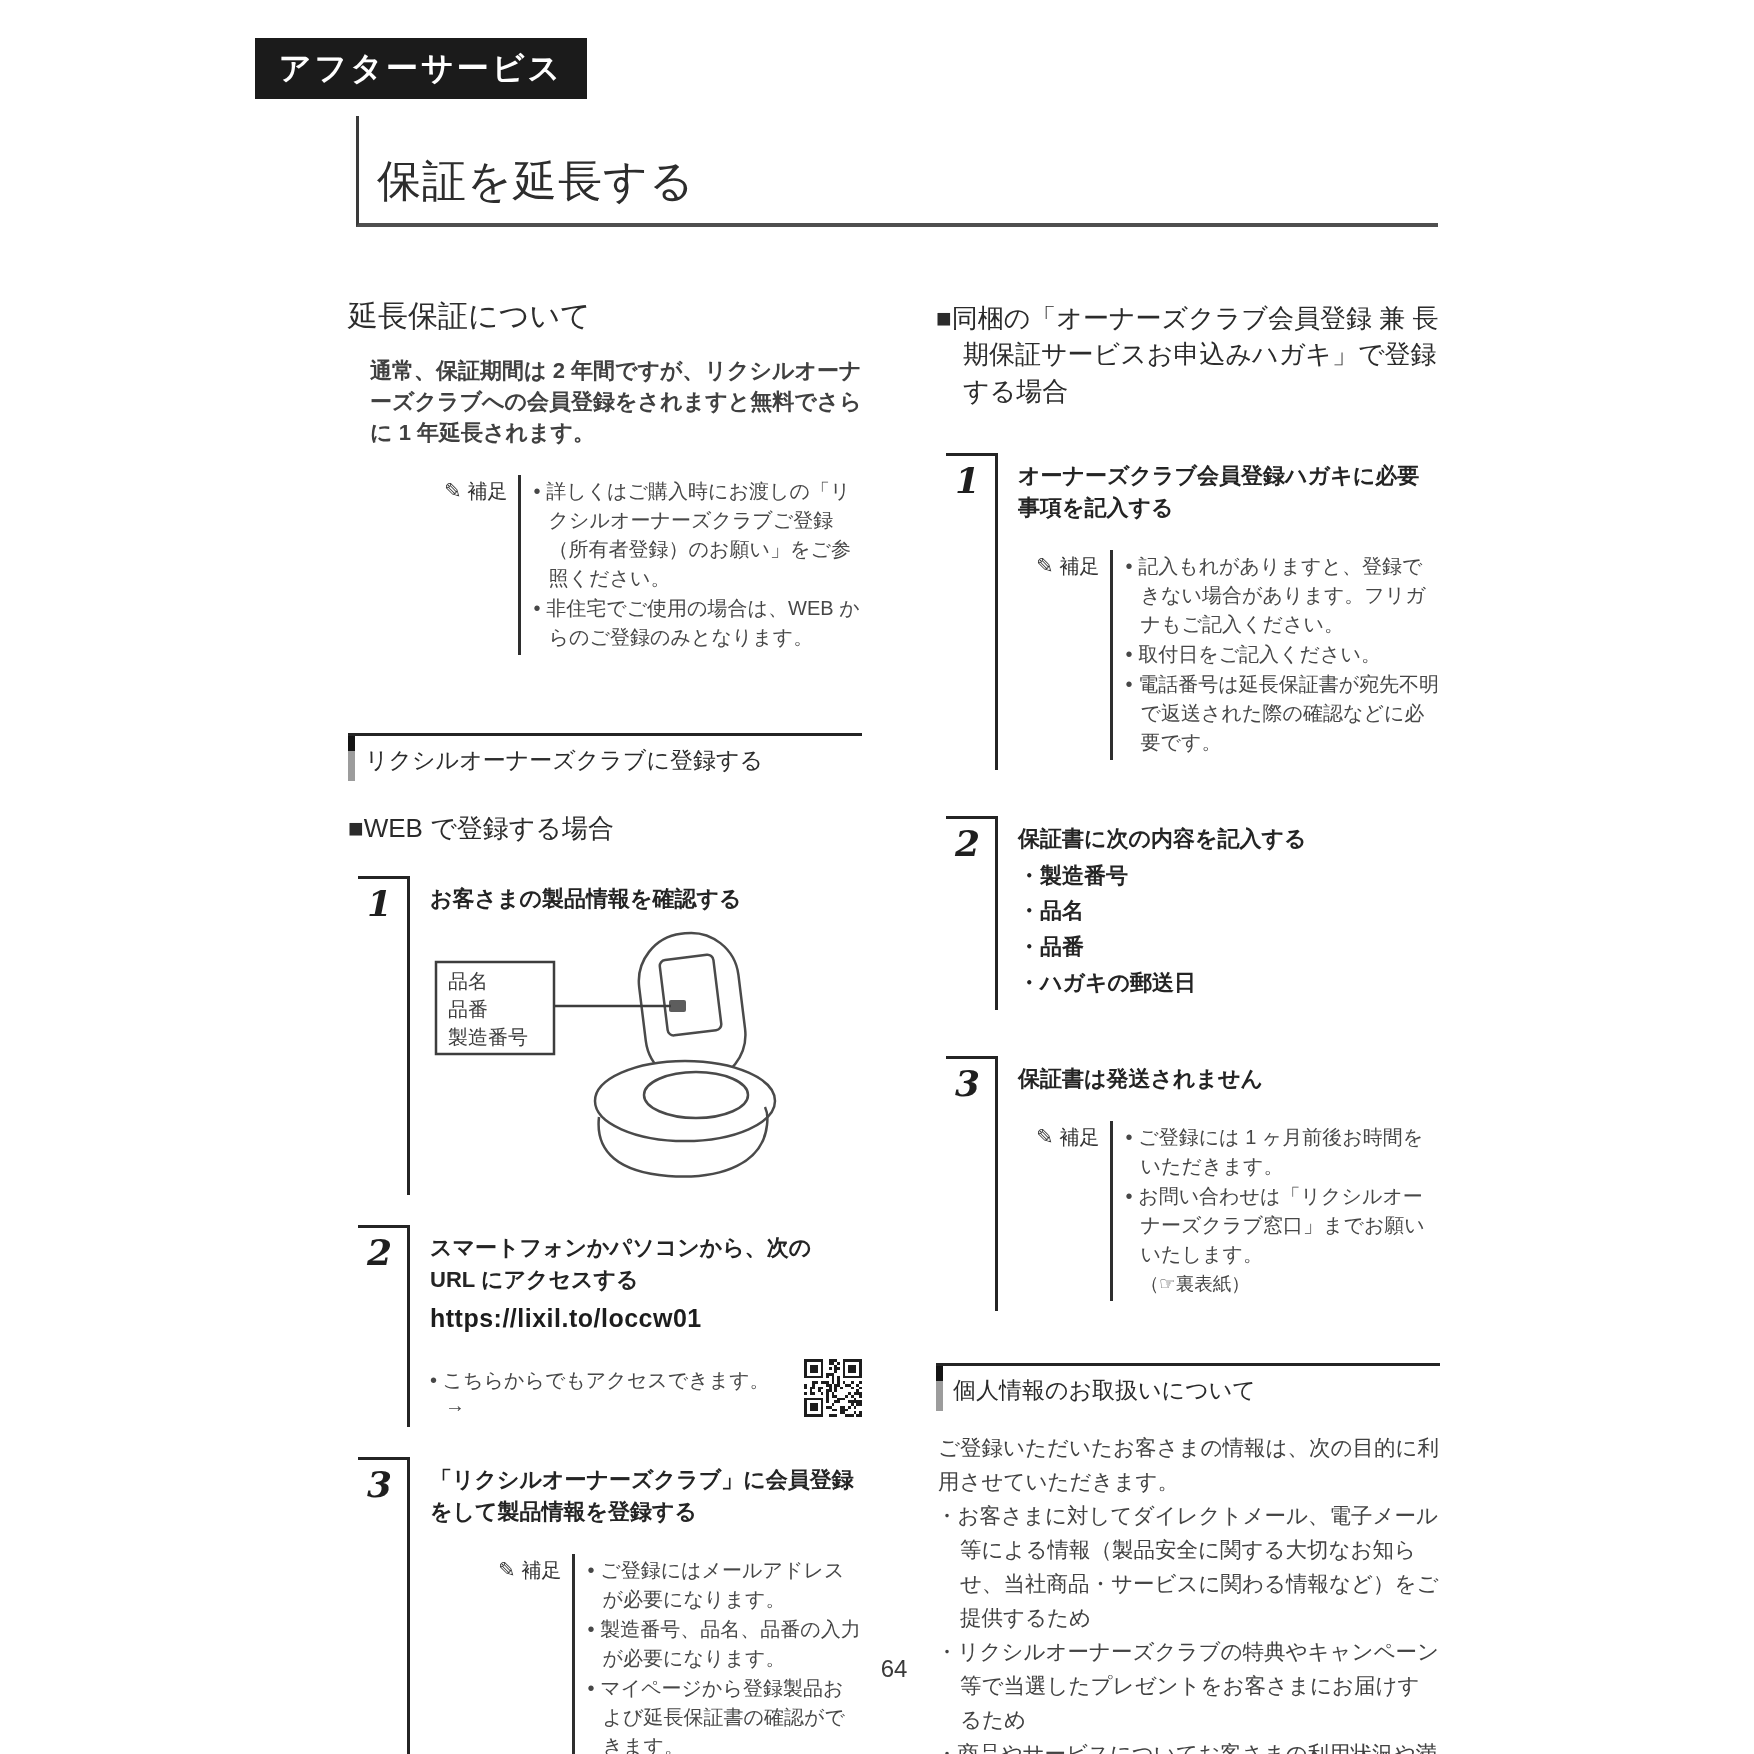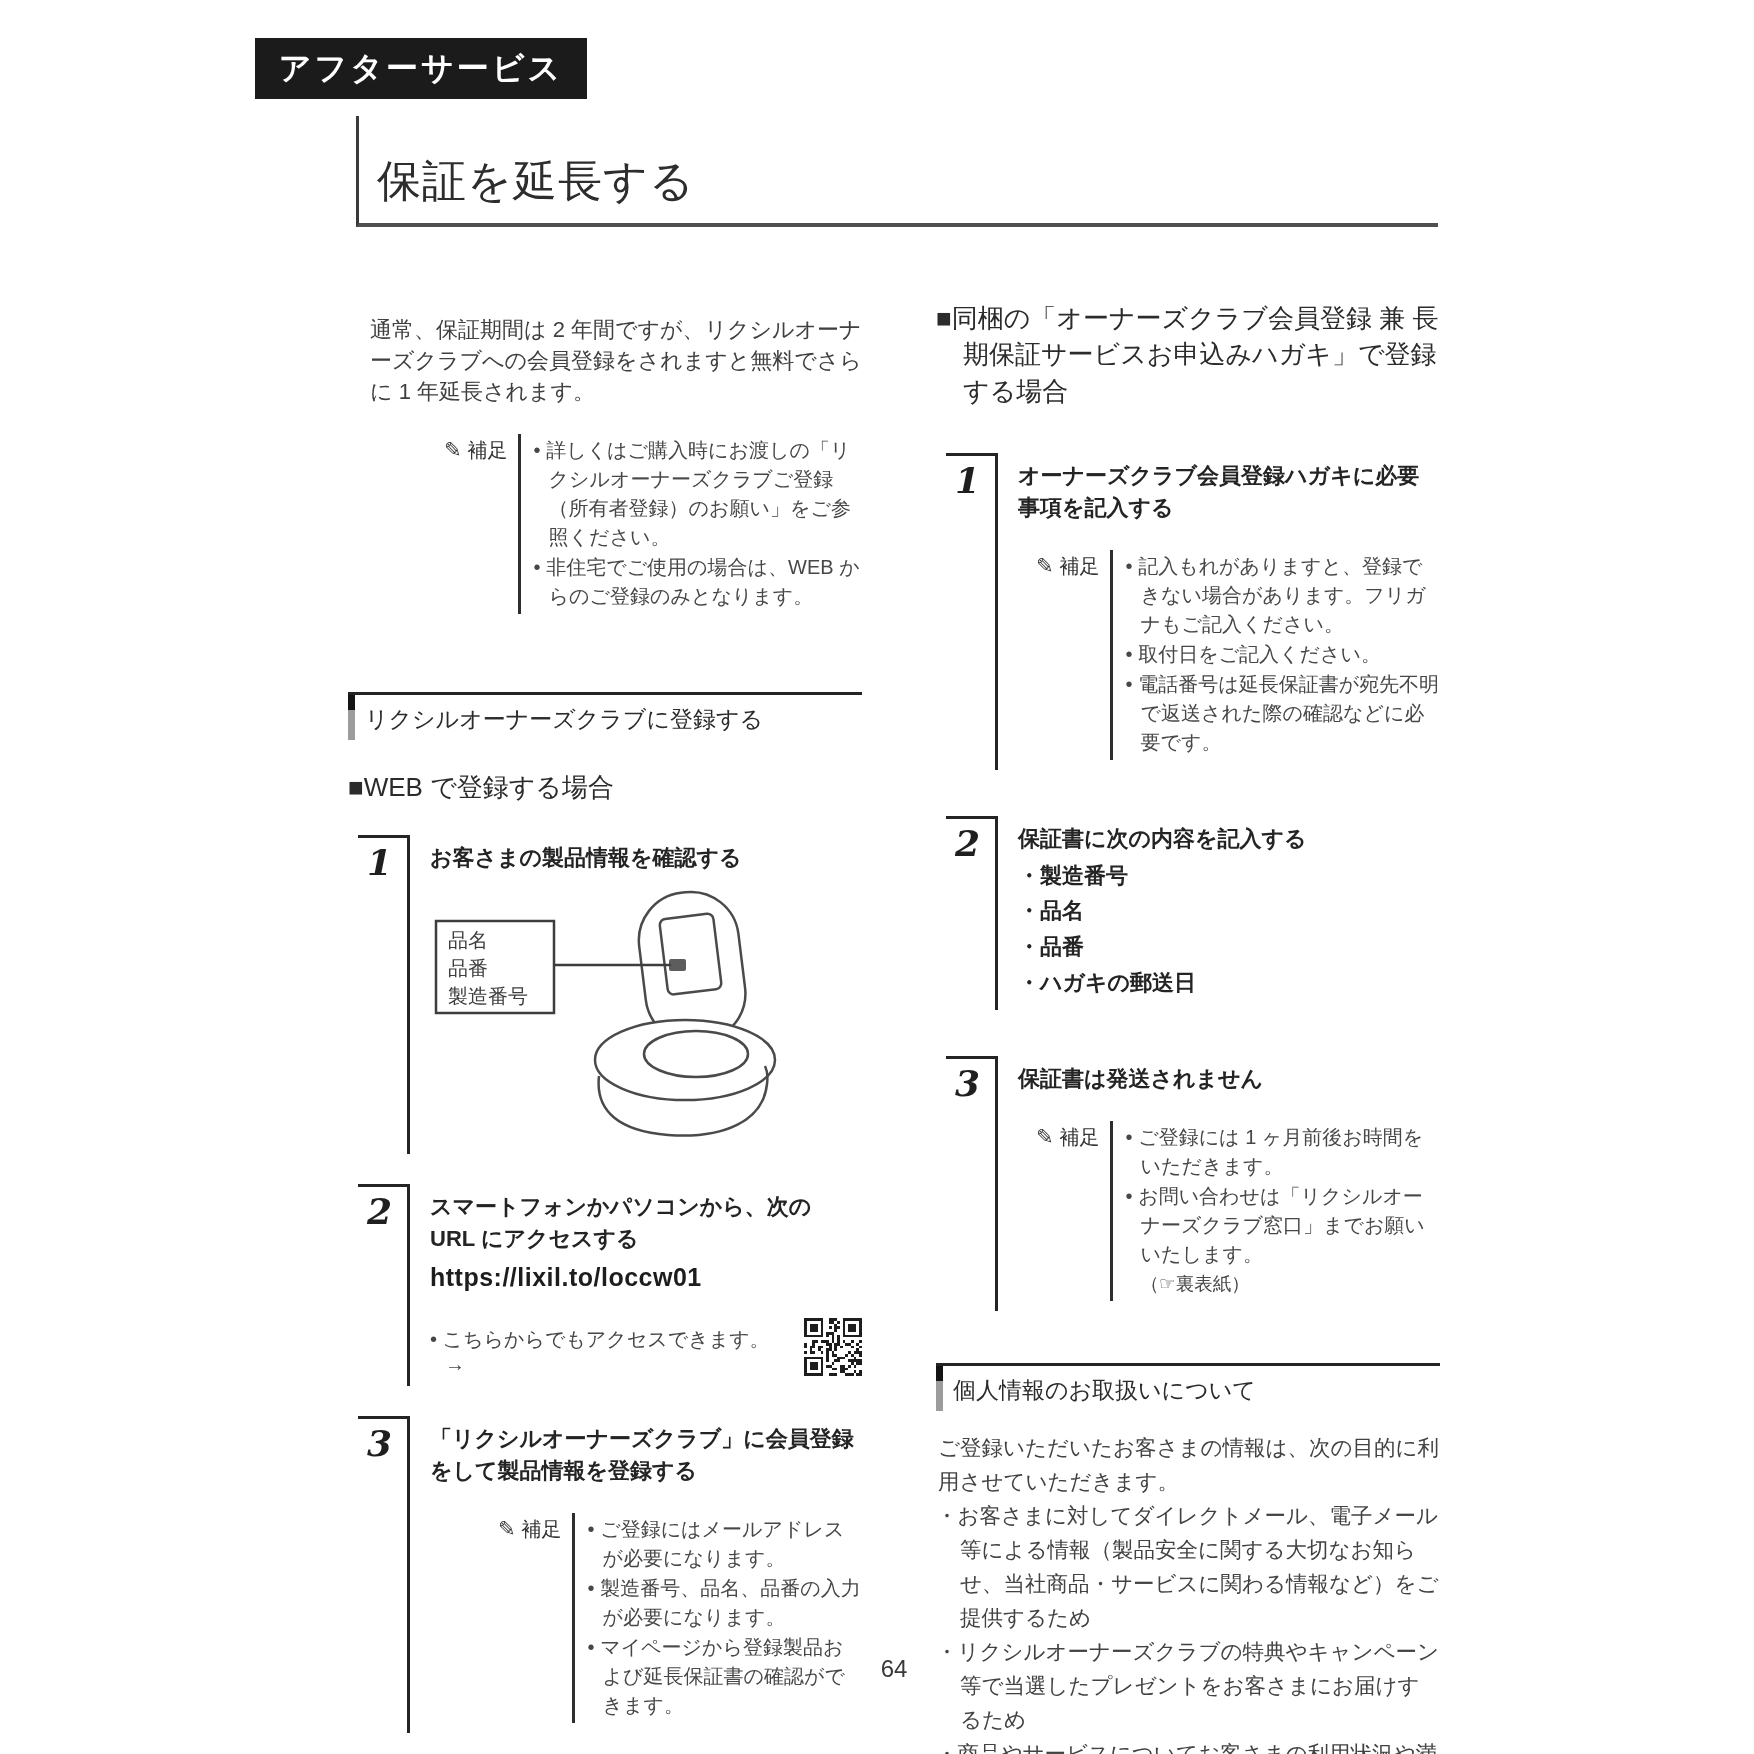--- a/index.html
+++ b/index.html
@@ -22,21 +22,21 @@
     border-left:3px solid #3a3a3a; border-bottom:4px solid #4f4f4f;
     padding:36px 0 12px 18px;
   }
   .title-block h1 { margin:0; font-size:44px; font-weight:500; color:#2d2d2d; letter-spacing:1px; }
 
   .columns { position:absolute; left:348px; top:296px; width:1092px; display:flex; gap:74px; }
   .col-left  { width:514px; flex:none; }
   .col-right { width:504px; flex:none; }
 
   .h-plain { font-size:30px; font-weight:500; color:#2d2d2d; margin:0; }
-  .about-body { font-size:22px; line-height:1.42; margin:18px 0 0 22px; color:#404040; }
+  .about-body { font-size:22px; line-height:1.42; margin:18px 0 0 22px; color:#404040;font-weight:bold; }
 
   
   .note { display:flex; margin-top:26px; font-size:20px; line-height:1.45; color:#474747; }
   .note-label { flex:none; display:flex; align-items:flex-start; gap:6px; padding:2px 10px 0 0; color:#343434; }
   .pencil { font-size:21px; line-height:1.3; }
   .note-items { list-style:none; margin:0; padding:1px 0 2px 13px; border-left:3px solid #2e2e2e; }
   .note-items li { padding-left:15px; text-indent:-15px; margin:1px 0; }
   .note-items li::before { content:"• "; }
   .note .ref { display:block; text-indent:0; font-size:18.5px; margin-top:2px; }
   .about-note { margin-left:96px; }
@@ -96,20 +96,21 @@
   </div>
 
   <div class="title-block">
     <h1>保証を延長する</h1>
   </div>
 
   <div class="columns">
 
     <div class="col-left">
 
+      <h2 class="h-plain">延長保証について</h2>
       <p class="about-body">通常、保証期間は 2 年間ですが、リクシルオーナーズクラブへの会員登録をされますと無料でさらに 1 年延長されます。</p>
 
       <div class="note about-note">
         <span class="note-label">
           <span class="pencil">✎</span>
           <span>補足</span>
         </span>
         <ul class="note-items">
           <li>詳しくはご購入時にお渡しの「リクシルオーナーズクラブご登録（所有者登録）のお願い」をご参照ください。</li>
           <li>非住宅でご使用の場合は、WEB からのご登録のみとなります。</li>

